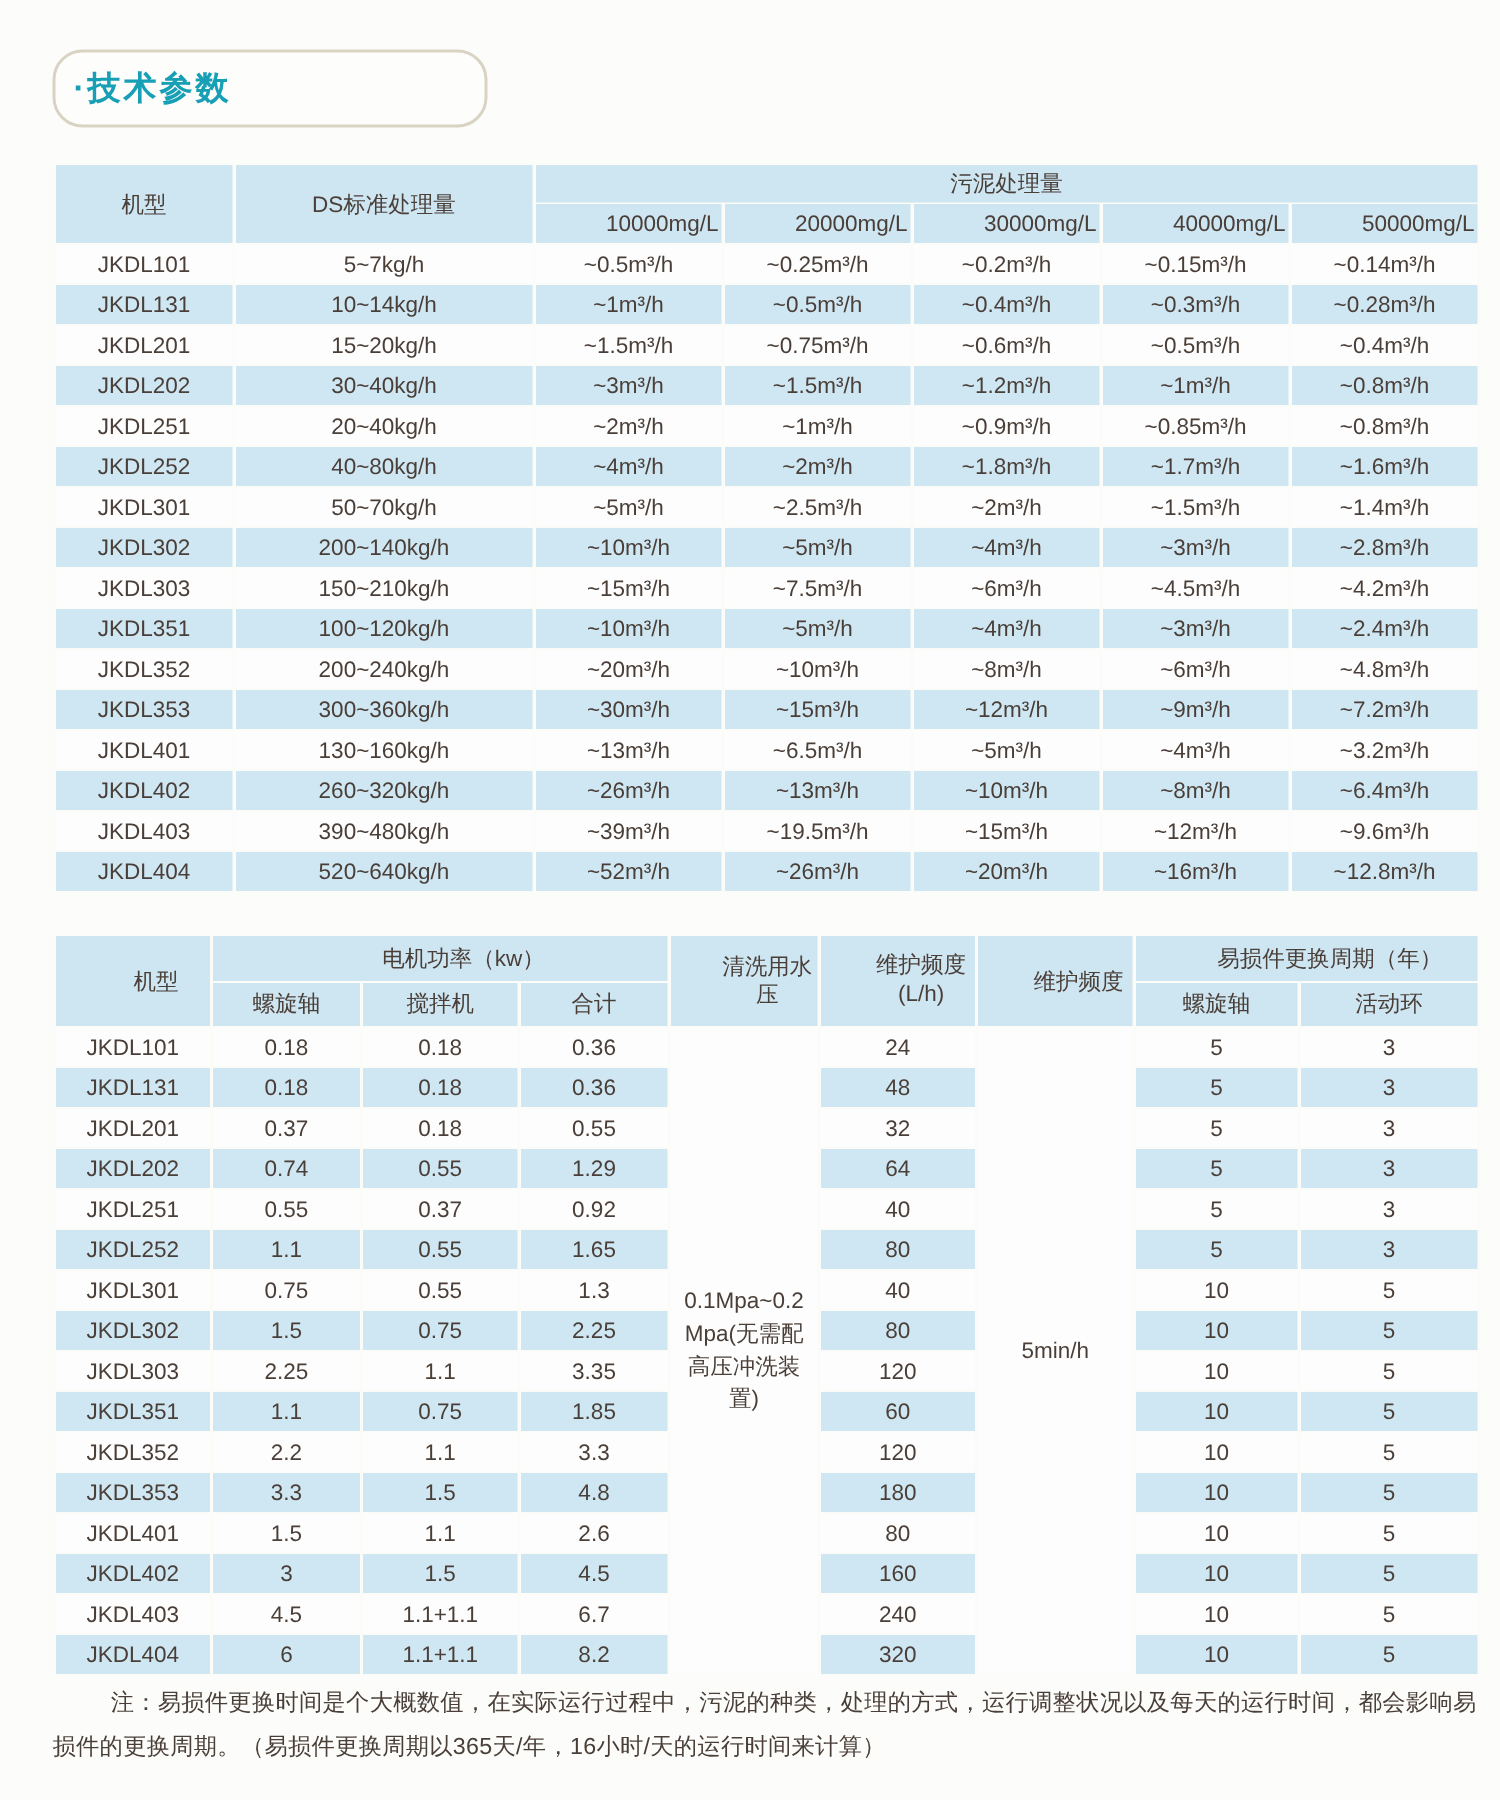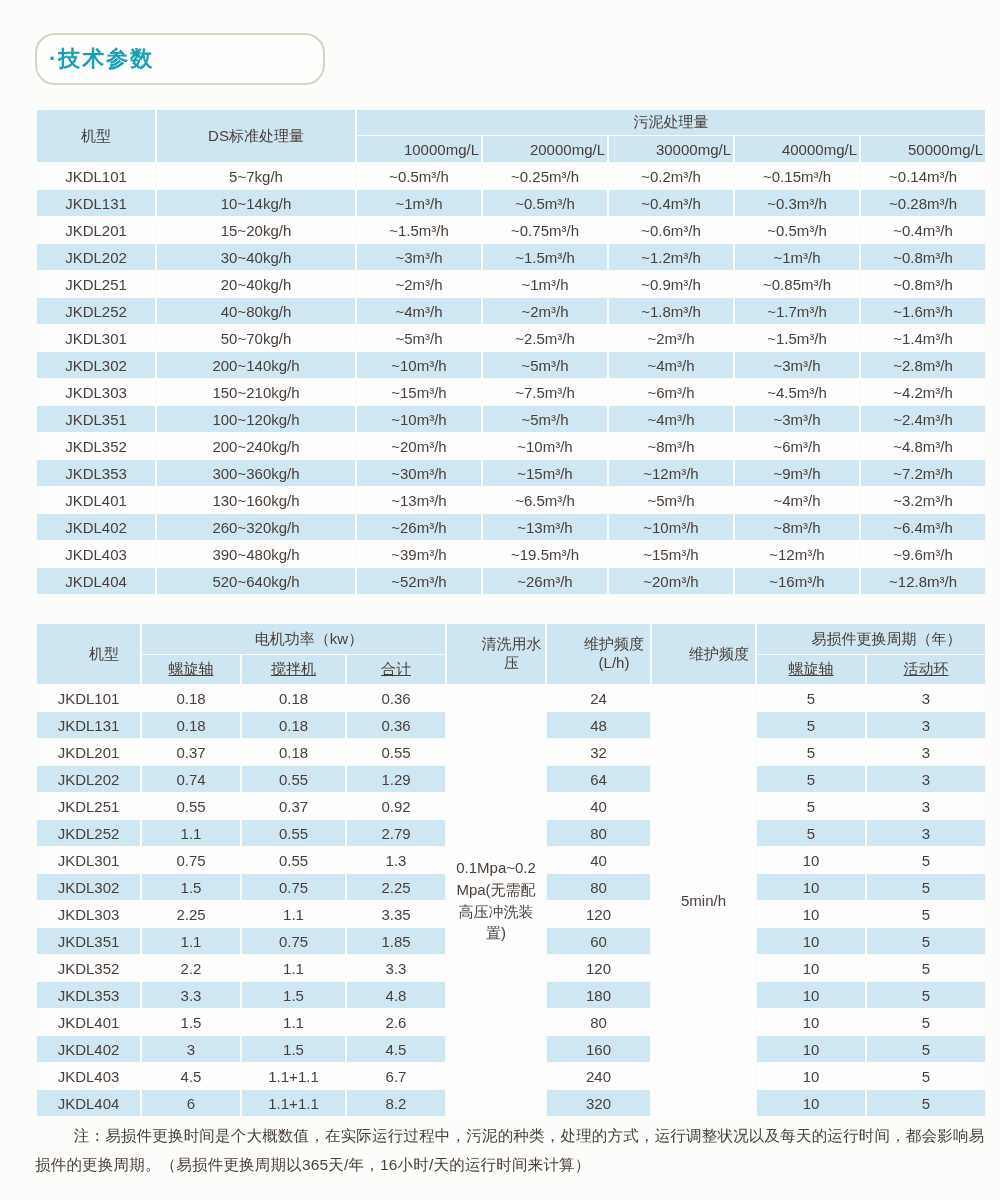--- a/index.html
+++ b/index.html
@@ -53,21 +53,21 @@
     font-weight: 400;
     color: #4a3f38;
     padding: 0 2px;
     overflow: hidden;
   }
   thead th { background: #cee5f2; }
   .t1 thead tr:nth-child(1) th { height: 26px; }
   .t1 thead tr:nth-child(2) th { height: 27px; text-align: right; }
   .t1 tbody td { height: 27px; }
   .t2 thead tr:nth-child(1) th { height: 31px; padding-left: 33px; }
-  .t2 thead tr:nth-child(2) th { height: 30px; text-decoration: underline; }
+  .t2 thead tr:nth-child(2) th { height: 30px; }
   .t2 tbody td { height: 27px; }
   tbody tr:nth-child(even) td { background: #cfe7f3; }
   tbody tr:nth-child(odd) td { background: #fdfdfd; }
   tbody td.merged { background: #fdfdfd !important; }
   td.pressure {
     word-break: break-all;
     line-height: 1.45;
     padding: 0 6px;
   }
   th.two-line { white-space: pre-line; line-height: 1.25; }
@@ -339,21 +339,21 @@
           <td>0.37</td>
           <td>0.92</td>
           <td>40</td>
           <td>5</td>
           <td>3</td>
         </tr>
         <tr>
           <td>JKDL252</td>
           <td>1.1</td>
           <td>0.55</td>
-          <td>2.79</td>
+          <td>1.65</td>
           <td>80</td>
           <td>5</td>
           <td>3</td>
         </tr>
         <tr>
           <td>JKDL301</td>
           <td>0.75</td>
           <td>0.55</td>
           <td>1.3</td>
           <td>40</td>

